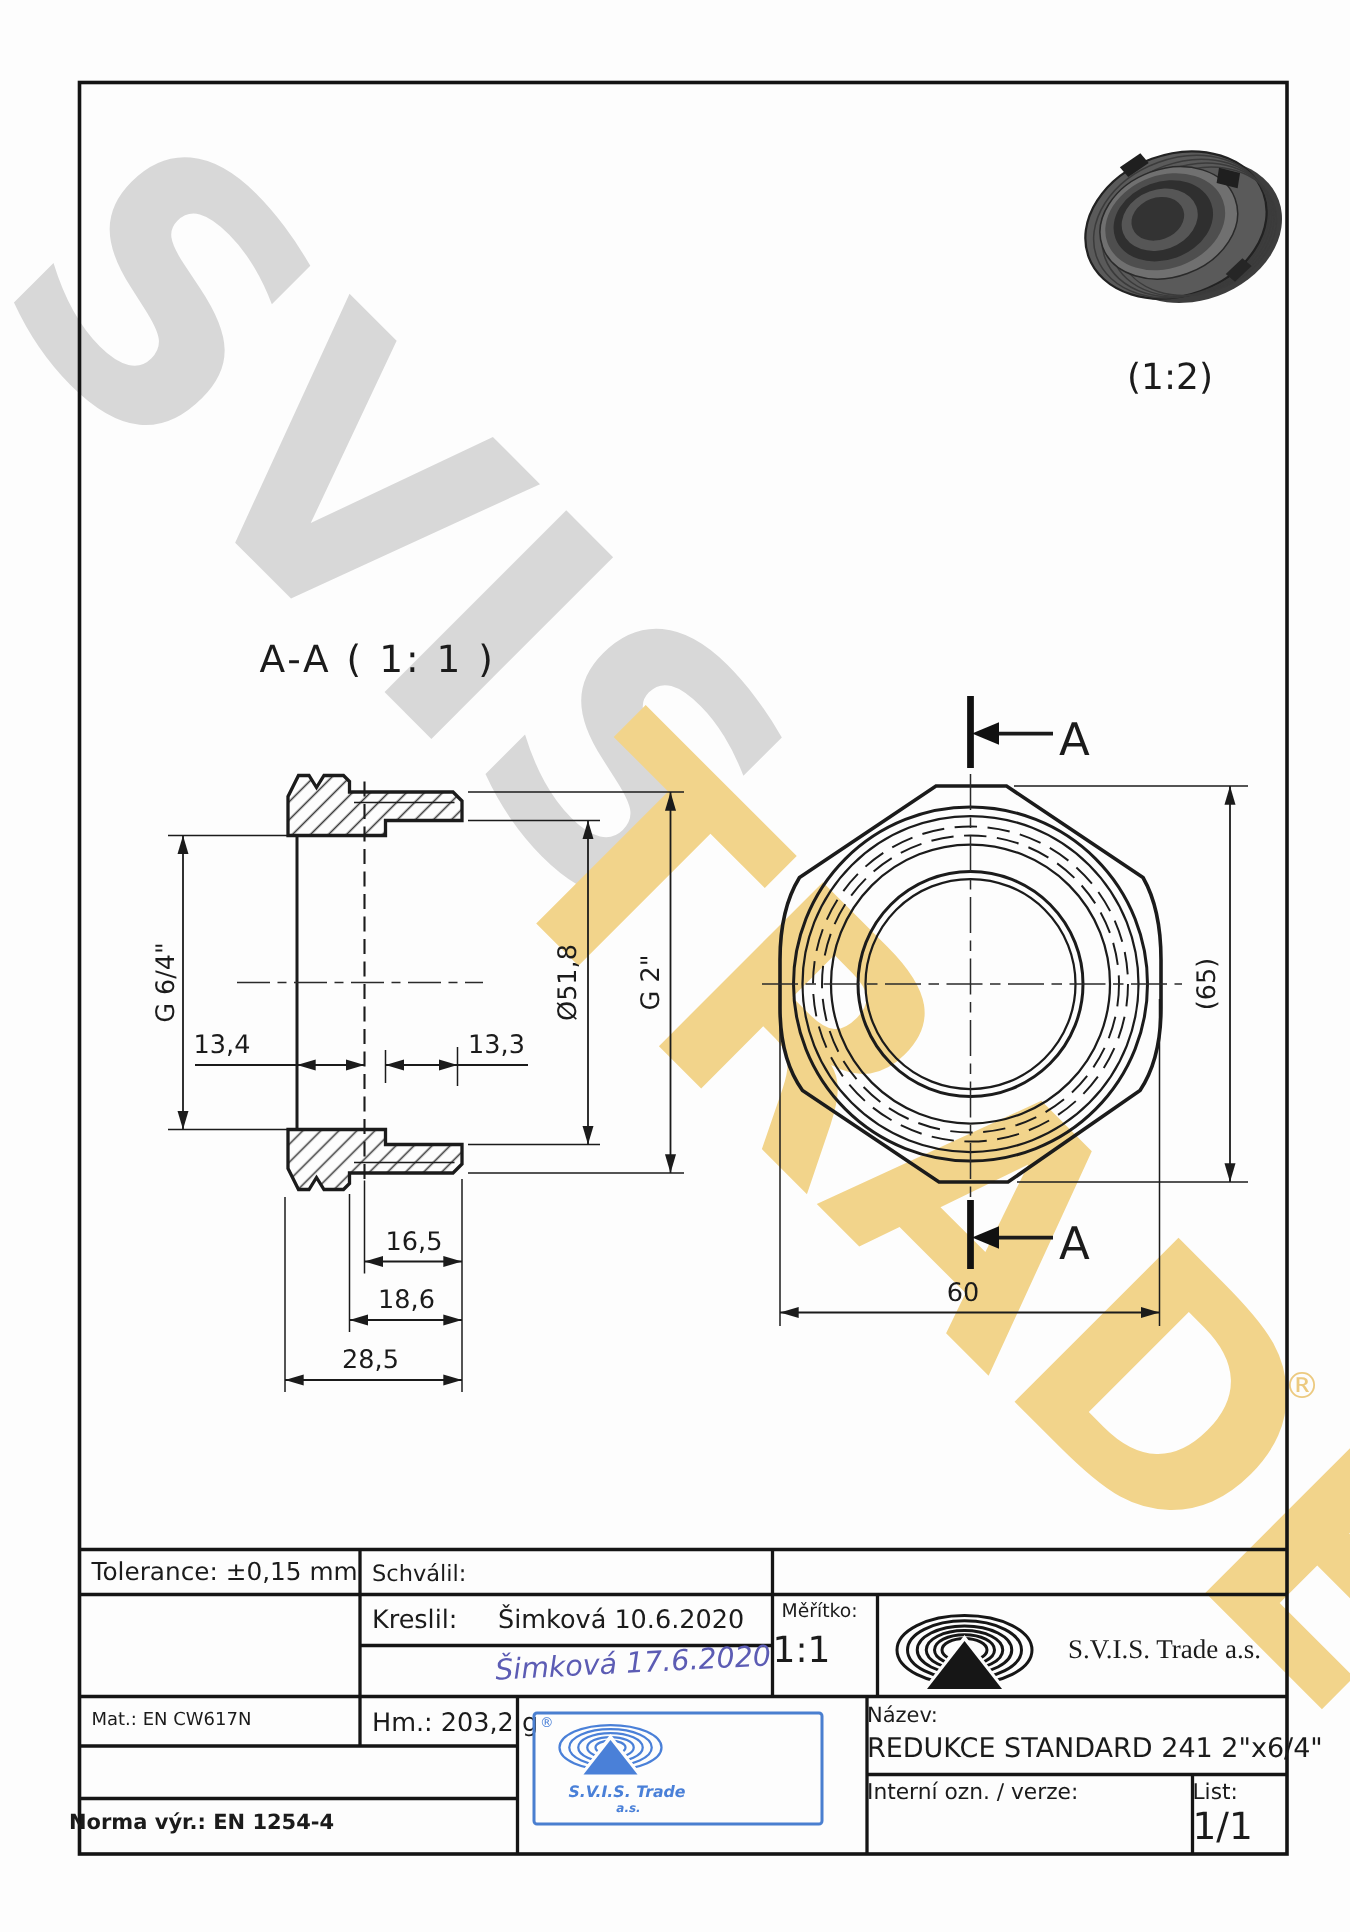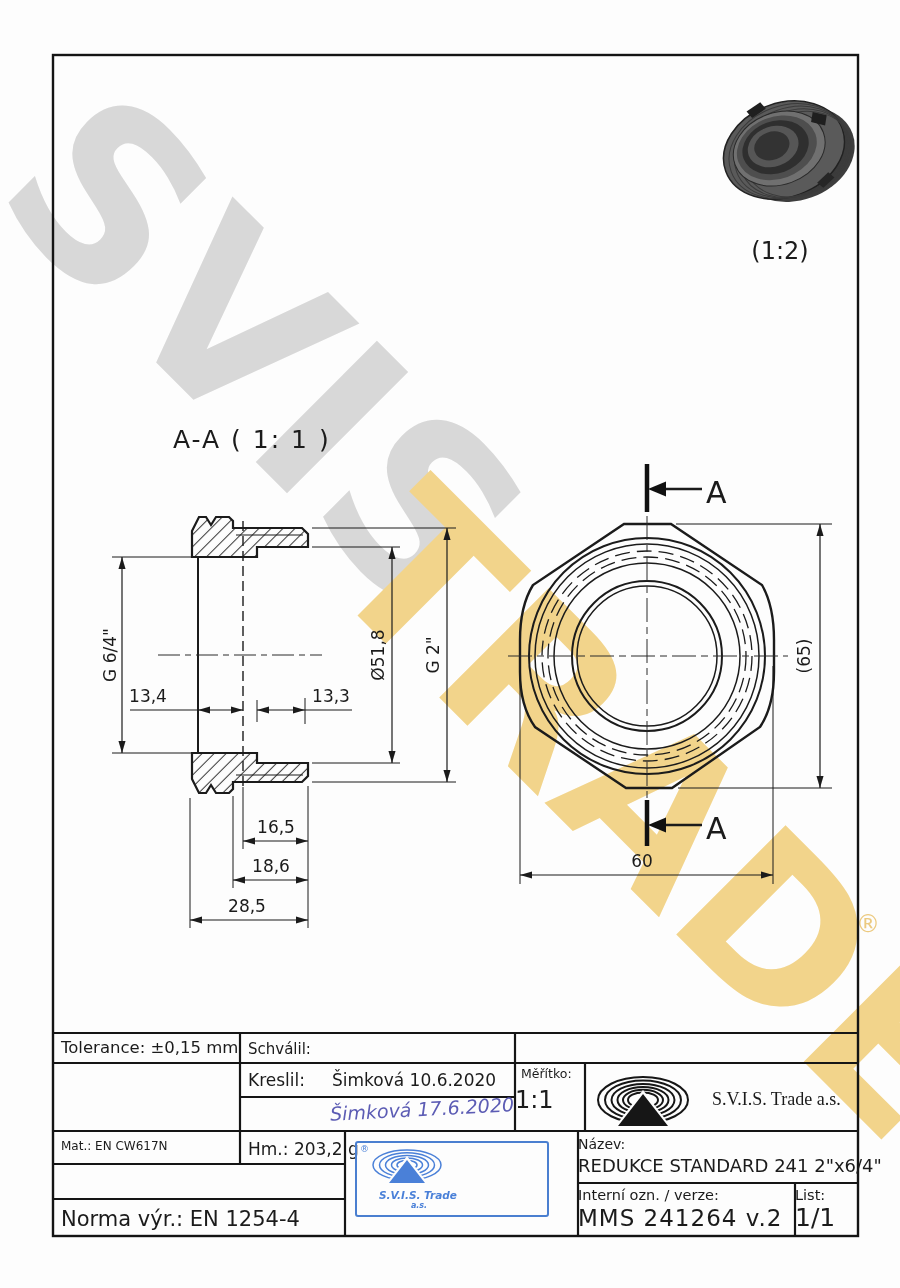--- a/index.html
+++ b/index.html
@@ -207,26 +207,25 @@
   <div class="txt" style="left:332px;top:1070px;font-size:17px;">Šimková 10.6.2020</div>
   <div class="txt" style="left:248px;top:1040px;font-size:15px;">Schválil:</div>
   <div class="txt sig" style="left:330px;top:1098px;">Šimková  17.6.2020</div>
 
   <div class="txt" style="left:521px;top:1066px;font-size:12.5px;">Měřítko:</div>
   <div class="txt ctr" style="left:515px;top:1086px;width:70px;font-size:24px;">1:1</div>
   <div class="txt" style="left:712px;top:1089px;font-size:18px;font-family:Liberation Serif, serif;">S.V.I.S. Trade a.s.</div>
 
   <div class="txt" style="left:61px;top:1139px;font-size:12px;">Mat.: EN CW617N</div>
   <div class="txt" style="left:248px;top:1139px;font-size:17px;">Hm.: 203,2 g</div>
-  <div class="txt" style="left:61px;top:1207px;font-size:21px;">Norma výr.: EN 1254-4</div>
+  <div class="txt" style="left:46px;top:1207px;font-size:14px;font-weight:bold;">Norma výr.: EN 1254-4</div>
 
   <div class="txt ctr" style="left:578px;top:1136px;width:260px;font-size:14px;">Název:</div>
   <div class="txt ctr" style="left:578px;top:1155px;width:280px;font-size:18px;">REDUKCE STANDARD 241 2"x6/4"</div>
   <div class="txt ctr" style="left:578px;top:1187px;width:217px;font-size:14.5px;">Interní ozn. / verze:</div>
-  <div class="txt ctr" style="left:578px;top:1205px;width:217px;font-size:23px;letter-spacing:1px;">MMS 241264 v.2</div>
   <div class="txt ctr" style="left:795px;top:1187px;width:63px;font-size:14.5px;">List:</div>
   <div class="txt ctr" style="left:795px;top:1203px;width:63px;font-size:25px;">1/1</div>
 
   <div class="stamp">
     <span class="reg">®</span>
     <svg class="slogo" width="84" height="40" viewBox="0 0 84 40">
       <g fill="none" stroke="#4a80d8" stroke-width="1.5">
         <ellipse cx="42" cy="17" rx="34" ry="15"></ellipse>
         <ellipse cx="42" cy="17" rx="27.5" ry="12.2"></ellipse>
         <ellipse cx="42" cy="17" rx="21.5" ry="9.6"></ellipse>

